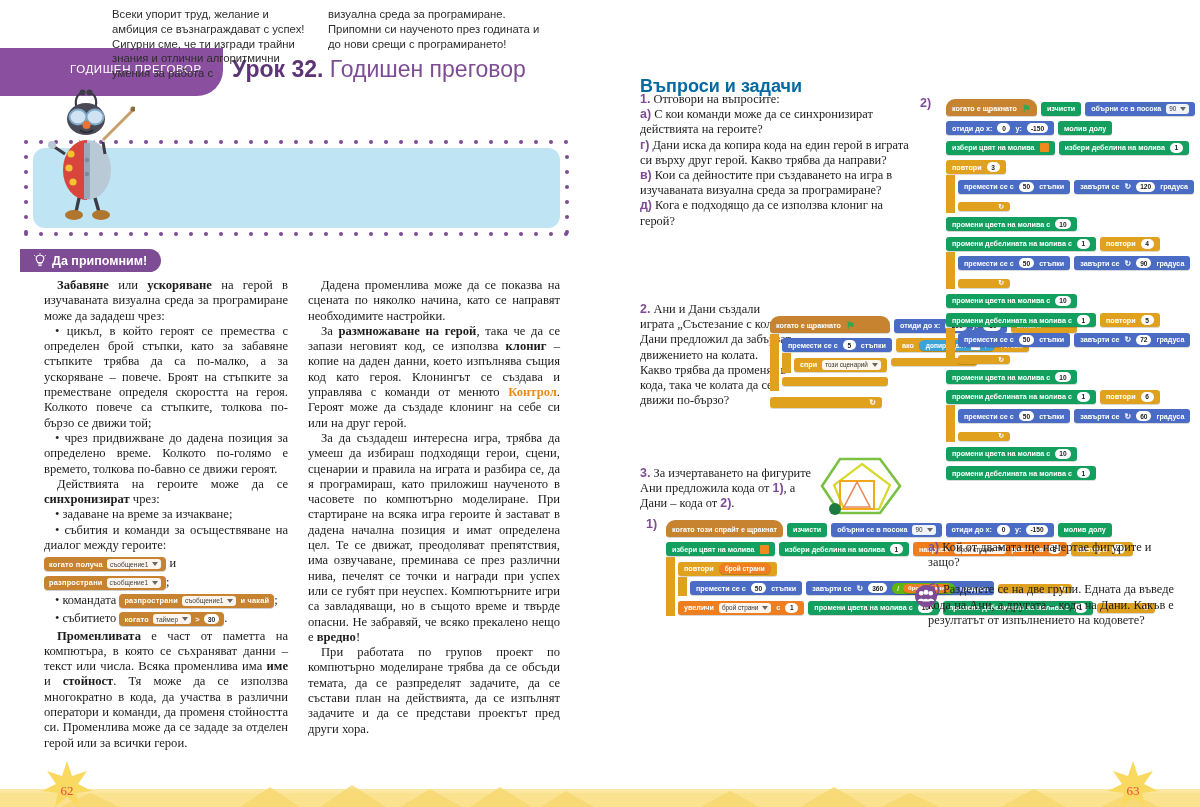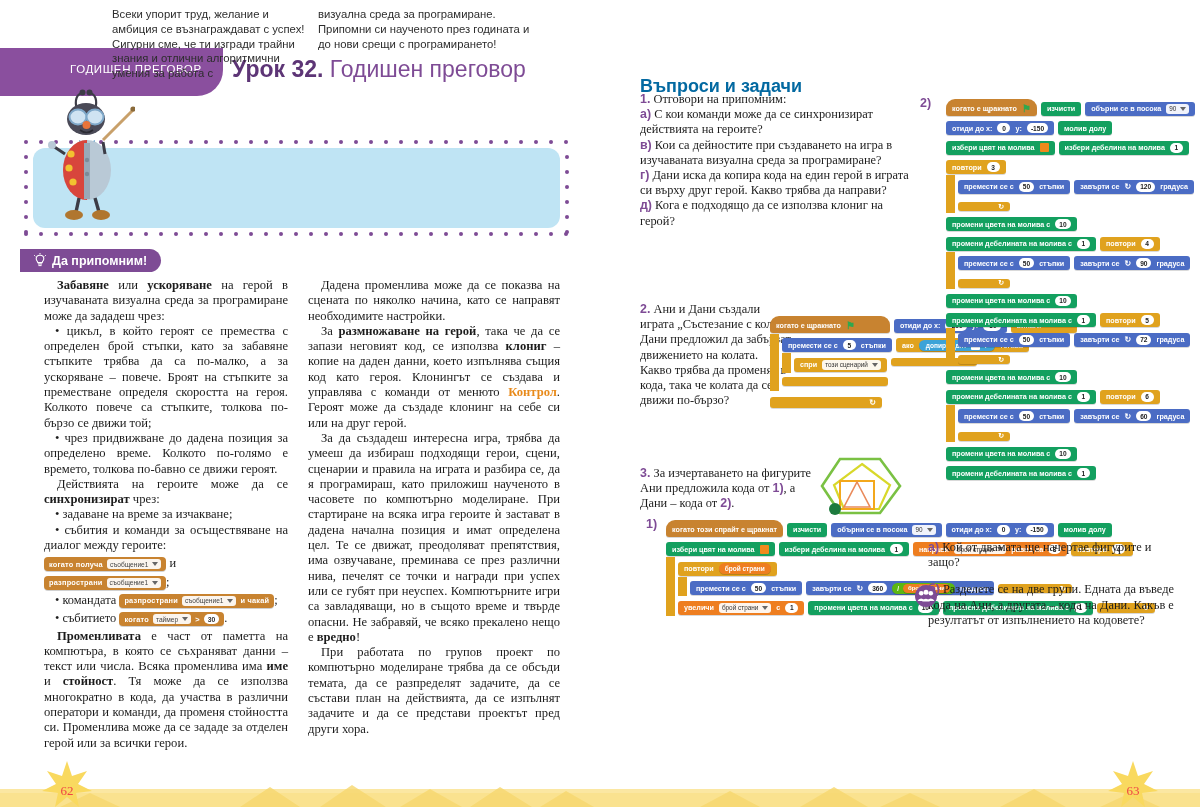--- a/index.html
+++ b/index.html
@@ -57,21 +57,21 @@
     position: absolute; left: 33px; top: 148px;
     width: 527px; height: 80px;
     background: #bfe4f4; border-radius: 12px;
   }
   .blue-col {
     position: absolute; top: 7px;
     font-family: "Liberation Sans", sans-serif;
     font-size: 11.3px; line-height: 14.8px; color: #2d2d2d;
   }
   .blue-col-1 { left: 112px; width: 200px; }
-  .blue-col-2 { left: 318px; width: 215px; }
+  .blue-col-2 { left: 328px; width: 215px; }
 
   
   .mascot { position: absolute; left: 43px; top: 88px; width: 92px; height: 132px; }
 
   
   .recall-pill {
     position: absolute; left: 20px; top: 249px;
     height: 23px; padding: 0 14px 0 32px;
     background: #7e4b95; border-radius: 0 12px 12px 0;
     display: flex; align-items: center;
@@ -404,24 +404,24 @@
 
   <div class="gutter"></div>
 
   <div class="right-page">
     
   </div>
 
   <div class="rp-title">Въпроси и задачи</div>
 
   <div class="rcol q1">
-    <p><span class="lbl">1.</span><span> Отговори на припомним:</span></p>
+    <p><span class="lbl">1.</span><span> Отговори на въпросите:</span></p>
     <p><span class="lbl">а)</span><span> С кои команди може да се синхронизират действията на героите?</span></p>
+    <p><span class="lbl">г)</span><span> Дани иска да копира кода на един герой в играта си върху друг герой. Какво трябва да направи?</span></p>
     <p><span class="lbl">в)</span><span> Кои са дейностите при създаването на игра в изучаваната визуална среда за програмиране?</span></p>
-    <p><span class="lbl">г)</span><span> Дани иска да копира кода на един герой в играта си върху друг герой. Какво трябва да направи?</span></p>
     <p><span class="lbl">д)</span><span> Кога е подходящо да се използва клониг на герой?</span></p>
   </div>
 
   <div class="rcol q2">
     <p><span class="lbl">2.</span><span> Ани и Дани създали играта „Състезание с коли“. Дани предложил да забързат движението на колата. Какво трябва да променят в кода, така че колата да се движи по-бързо?</span></p>
   </div>
 
   <div class="rcol q3">
     <p><span class="lbl">3.</span><span> За изчертаването на фигурите Ани предложила кода от </span><span class="lbl">1)</span><span>, а Дани – кода от </span><span class="lbl">2)</span><span>.</span></p>
   </div>

